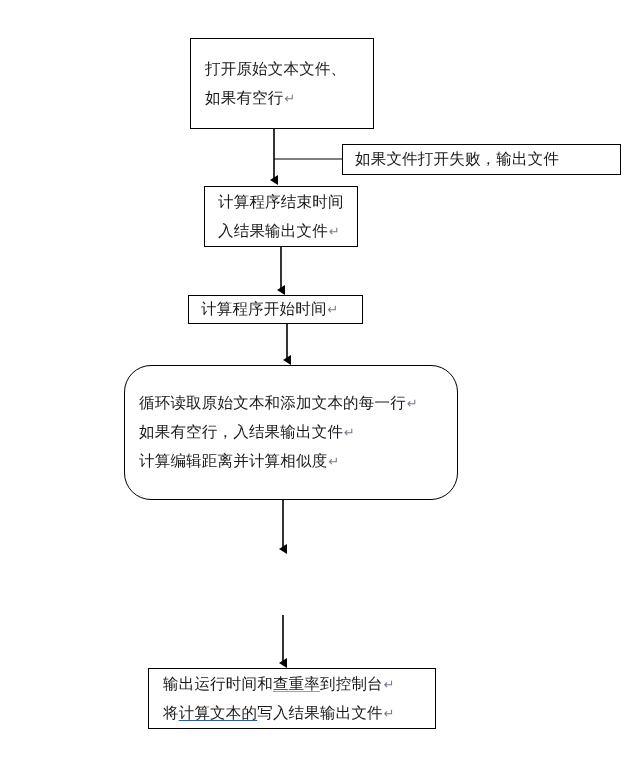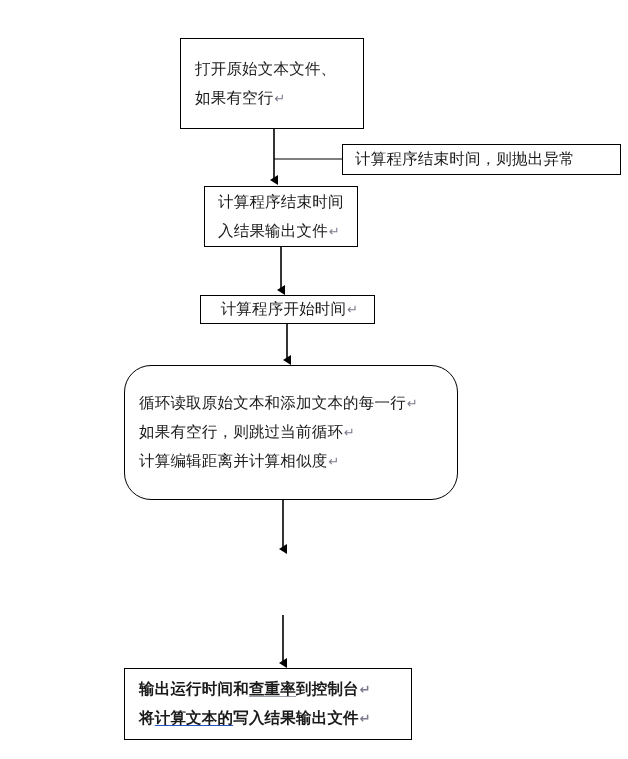--- a/index.html
+++ b/index.html
@@ -84,43 +84,43 @@
 
     <line x1="281" y1="247" x2="281" y2="290" stroke="#000000" stroke-width="1.6" marker-end="url(#arrowhead)"></line>
 
     <line x1="287" y1="324" x2="287" y2="360" stroke="#000000" stroke-width="1.6" marker-end="url(#arrowhead)"></line>
 
     <line x1="283" y1="500" x2="283" y2="549" stroke="#000000" stroke-width="1.6" marker-end="url(#arrowhead)"></line>
 
     <line x1="283" y1="615" x2="283" y2="663" stroke="#000000" stroke-width="1.6" marker-end="url(#arrowhead)"></line>
   </svg>
 
-  <div class="node pad-lg" style="left:180px; top:38px; width:184px; height:91px;">
+  <div class="node pad-lg" style="left:190px; top:38px; width:184px; height:91px;">
     <div class="line">打开原始文本文件、</div>
     <div class="line"><span>如果有空行</span><span class="pilcrow">↵</span></div>
   </div>
 
   <div class="node pad-sm" style="left:342px; top:144px; width:279px; height:31px;">
-    <div class="line">计算程序结束时间，则抛出异常</div>
+    <div class="line">如果文件打开失败，输出文件</div>
   </div>
 
   <div class="node pad-md" style="left:204px; top:186px; width:154px; height:61px;">
     <div class="line">计算程序结束时间</div>
     <div class="line"><span>入结果输出文件</span><span class="pilcrow">↵</span></div>
   </div>
 
-  <div class="node pad-sm" style="left:200px; top:295px; width:175px; height:29px;align-items:center;">
+  <div class="node pad-sm" style="left:188px; top:295px; width:175px; height:29px;">
     <div class="line"><span>计算程序开始时间</span><span class="pilcrow">↵</span></div>
   </div>
 
   <div class="node pad-lg" style="left:124px; top:365px; width:334px; height:135px;border-radius:27px;">
     <div class="line"><span>循环读取原始文本和添加文本的每一行</span><span class="pilcrow">↵</span></div>
-    <div class="line"><span>如果有空行，则跳过当前循环</span><span class="pilcrow">↵</span></div>
+    <div class="line"><span>如果有空行，入结果输出文件</span><span class="pilcrow">↵</span></div>
     <div class="line"><span>计算编辑距离并计算相似度</span><span class="pilcrow">↵</span></div>
   </div>
 
 
-  <div class="node pad-lg" style="left:124px; top:668px; width:288px; height:72px;font-weight:bold;">
+  <div class="node pad-lg" style="left:148px; top:668px; width:288px; height:61px;">
     <div class="line"><span>输出运行时间和</span><span class="sq-faint">查重率</span><span>到控制台</span><span class="pilcrow">↵</span></div>
     <div class="line"><span>将</span><span class="sq">计算文本的</span><span>写入结果输出文件</span><span class="pilcrow">↵</span></div>
   </div>
 
 </div>
 
 </body></html>

